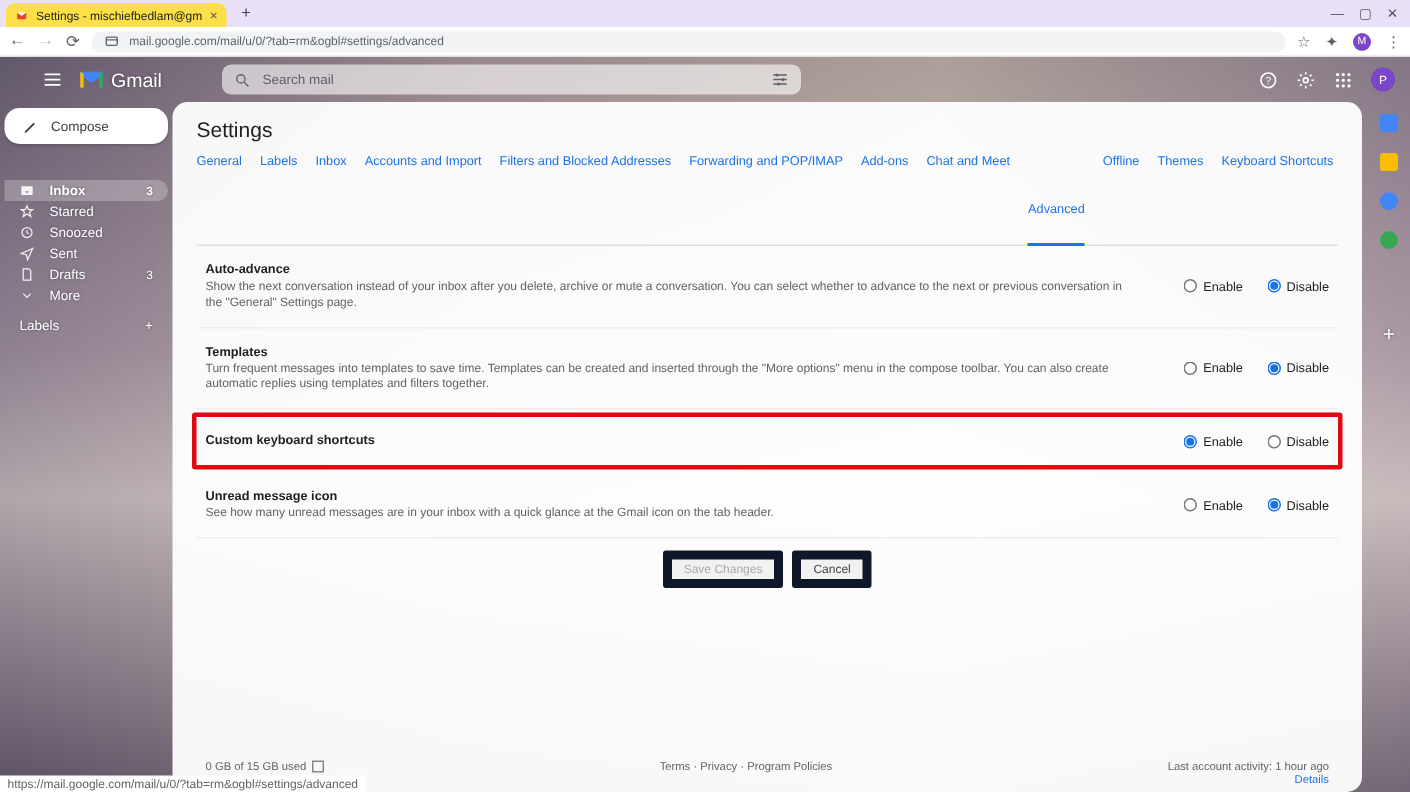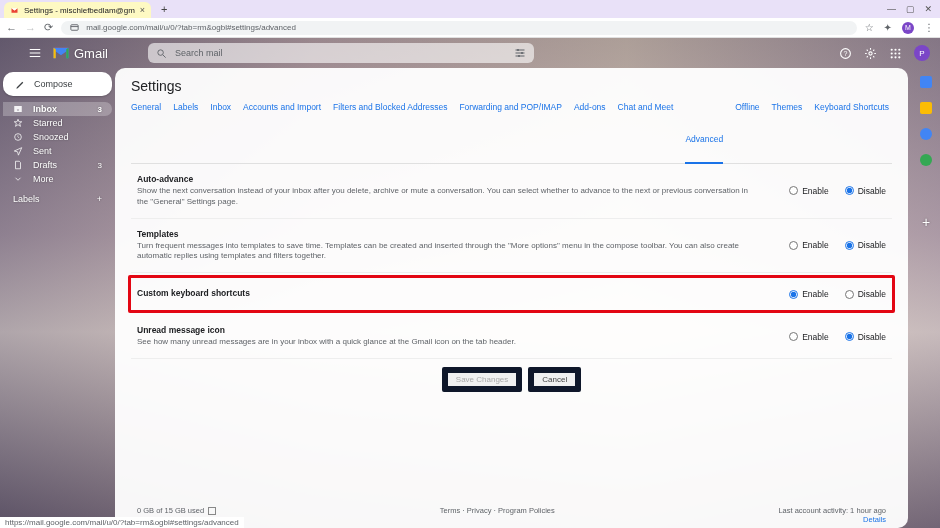--- a/index.html
+++ b/index.html
@@ -1,21 +1,21 @@
 <!DOCTYPE html>
 <html><head>
 <meta charset="utf-8">
 <style>
   * { box-sizing: border-box; margin: 0; padding: 0; }
   html, body { width: 940px; height: 528px; overflow: hidden; font-family: Arial, Helvetica, sans-serif; }
   body { background: #e9e1f8; }
 
   
   .browser-tabstrip { height: 18px; background: #e9e1f8; display: flex; align-items: center; padding-left: 4px; }
-  .tab { height: 16px; background: #fef9c3; border-radius: 6px 6px 0 0; display: flex; align-items: center; padding: 0 6px; font-size: 8px; color: #202124; gap: 5px; margin-top: 2px; }
+  .tab { height: 16px; background: #fde047; border-radius: 6px 6px 0 0; display: flex; align-items: center; padding: 0 6px; font-size: 8px; color: #202124; gap: 5px; margin-top: 2px; }
   .tab .favicon { width: 9px; height: 9px; }
   .tab .tab-x { font-size: 9px; color: #555; }
   .newtab { width: 14px; height: 14px; margin-left: 6px; display: flex; align-items: center; justify-content: center; color: #444; font-size: 11px; }
   .window-controls { margin-left: auto; display: flex; gap: 10px; padding-right: 8px; color: #555; font-size: 9px; align-items: center; }
 
   .browser-toolbar { height: 20px; background: #fff; border-bottom: 1px solid #e0e0e0; display: flex; align-items: center; padding: 0 6px; gap: 8px; }
   .nav-buttons { display: flex; gap: 8px; color: #5f6368; }
   .nav-buttons span { font-size: 11px; }
   .addr-icon { width: 11px; height: 11px; color: #5f6368; }
   .address-bar { flex: 1; background: #f1f3f4; border-radius: 10px; height: 14px; display: flex; align-items: center; padding: 0 8px; font-size: 8px; color: #5f6368; gap: 6px; }
@@ -31,21 +31,21 @@
   .gmail-logo { display: flex; align-items: center; gap: 4px; color: #5f6368; font-size: 13px; }
   .searchbox { margin-left: 30px; width: 386px; height: 20px; background: rgba(255,255,255,0.6); border-radius: 6px; display: flex; align-items: center; padding: 0 8px; color: #5f6368; font-size: 9px; gap: 8px; }
   .searchbox .tune { margin-left: auto; }
   .topbar-right { margin-left: auto; display: flex; gap: 12px; align-items: center; color: #5f6368; }
   .topbar-right .avatar { width: 16px; height: 16px; border-radius: 50%; background: #7b46c7; color: #fff; font-size: 8px; display: flex; align-items: center; justify-content: center; }
 
   .app-body { display: flex; height: 460px; }
 
   
   .sidebar { width: 115px; padding: 4px 3px 4px 3px; }
-  .compose-btn { background: #fff; border-radius: 10px; height: 24px; display: flex; align-items: center; gap: 8px; padding: 0 12px; font-size: 9px; color: #3c4043; margin-bottom: 6px; box-shadow: 0 1px 2px rgba(0,0,0,0.2); }
+  .compose-btn { background: #fff; border-radius: 10px; height: 24px; display: flex; align-items: center; gap: 8px; padding: 0 12px; font-size: 9px; color: #3c4043; margin-bottom: 24px; box-shadow: 0 1px 2px rgba(0,0,0,0.2); }
   .side-item { display: flex; align-items: center; gap: 10px; padding: 2px 10px; font-size: 9px; color: #fff; text-shadow: 0 0 2px rgba(0,0,0,0.4); }
   .side-item .count { margin-left: auto; font-size: 8px; }
   .side-item.selected { background: rgba(255,255,255,0.25); border-radius: 0 10px 10px 0; font-weight: bold; }
   .side-icon { width: 10px; height: 10px; opacity: 0.9; }
   .labels-header { display: flex; align-items: center; padding: 8px 10px 2px; font-size: 9px; color: #fff; text-shadow: 0 0 2px rgba(0,0,0,0.4); }
   .labels-header .plus { margin-left: auto; }
 
   
   .settings-panel { flex: 1; background: rgba(255,255,255,0.95); margin: 0 4px 0 0; border-radius: 10px; padding: 10px 16px; position: relative; overflow: hidden; }
   .settings-title { font-size: 14px; color: #202124; margin-bottom: 8px; }

